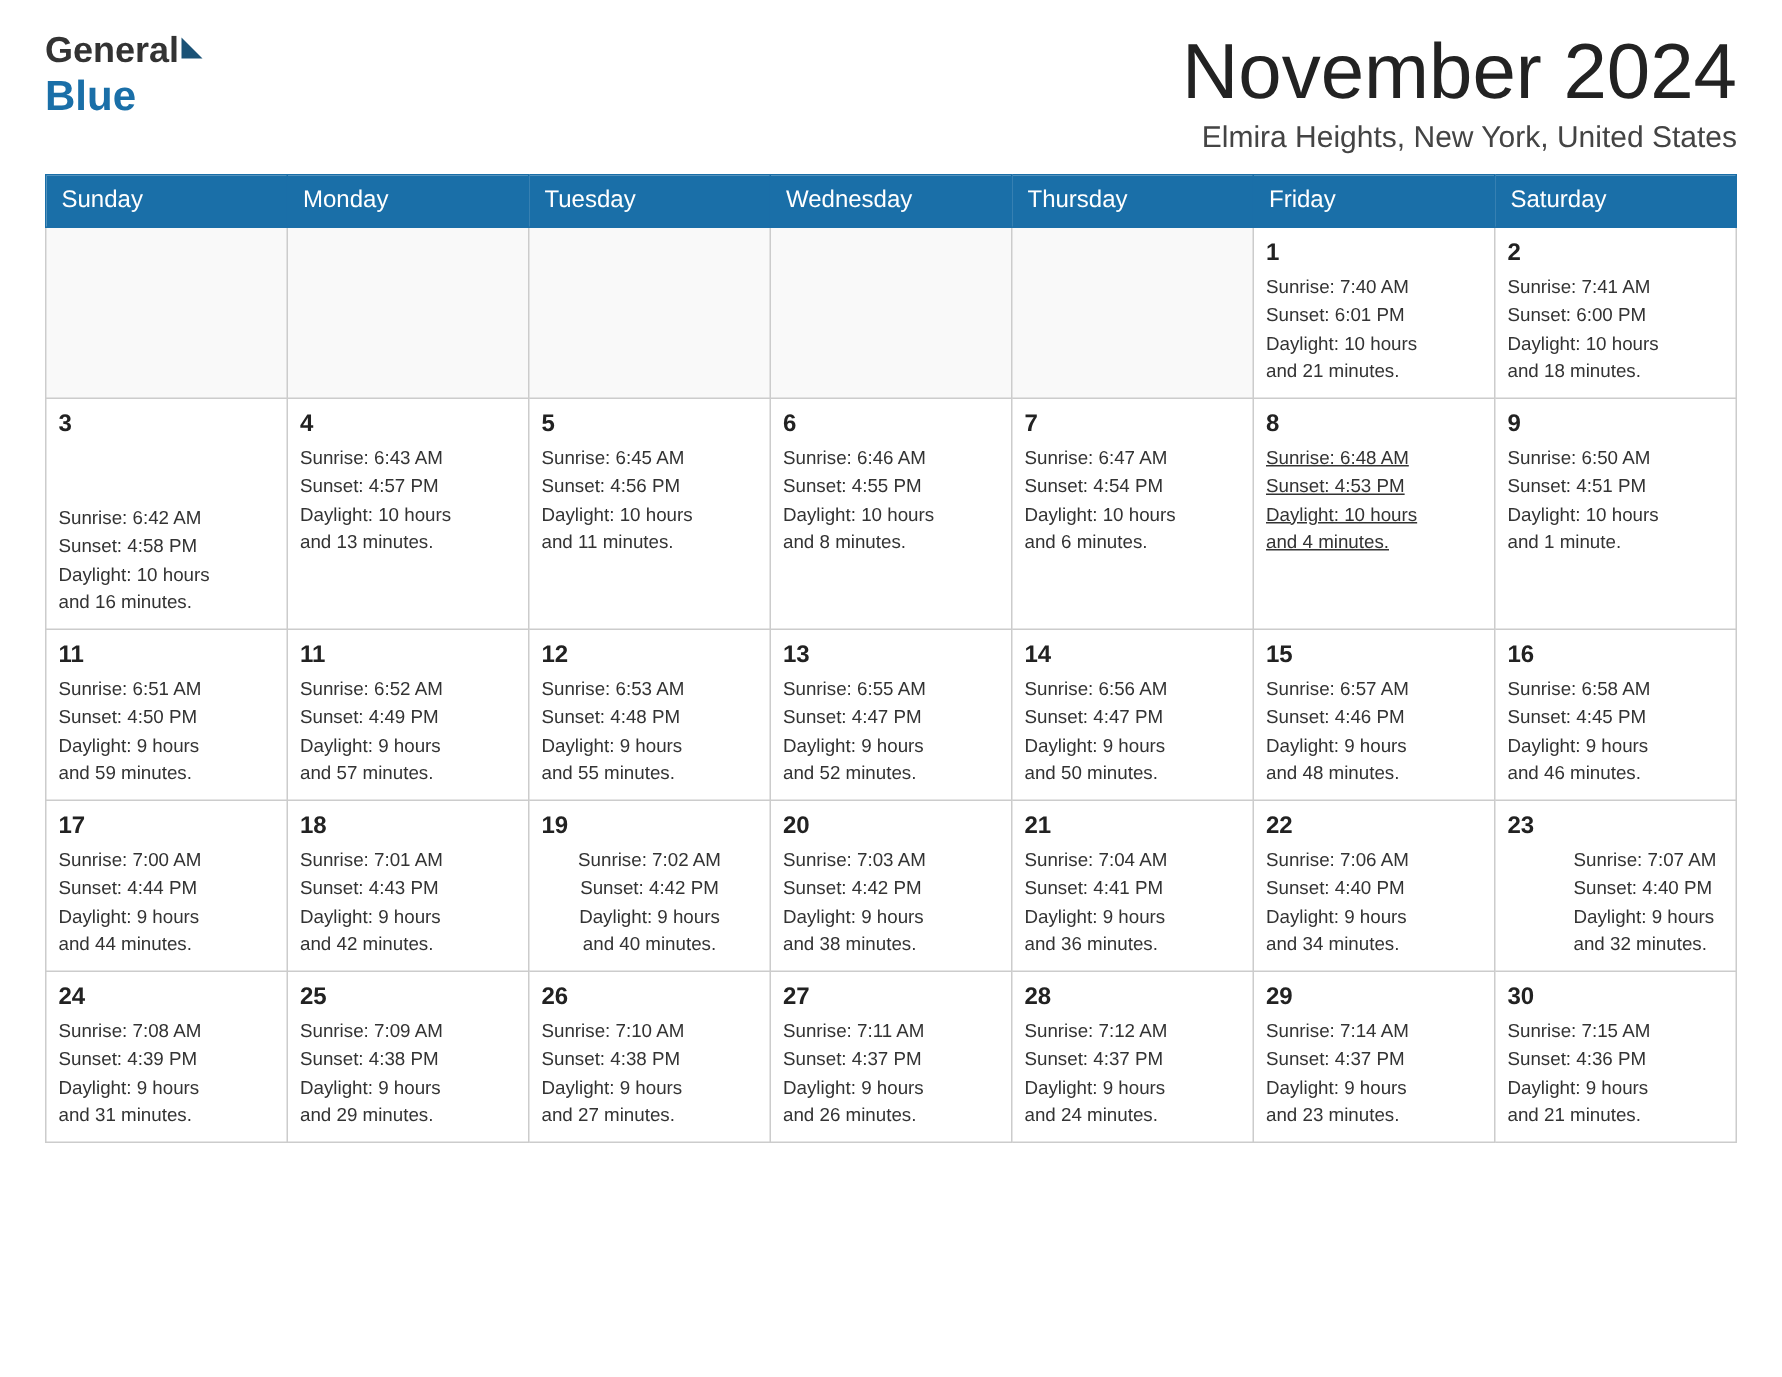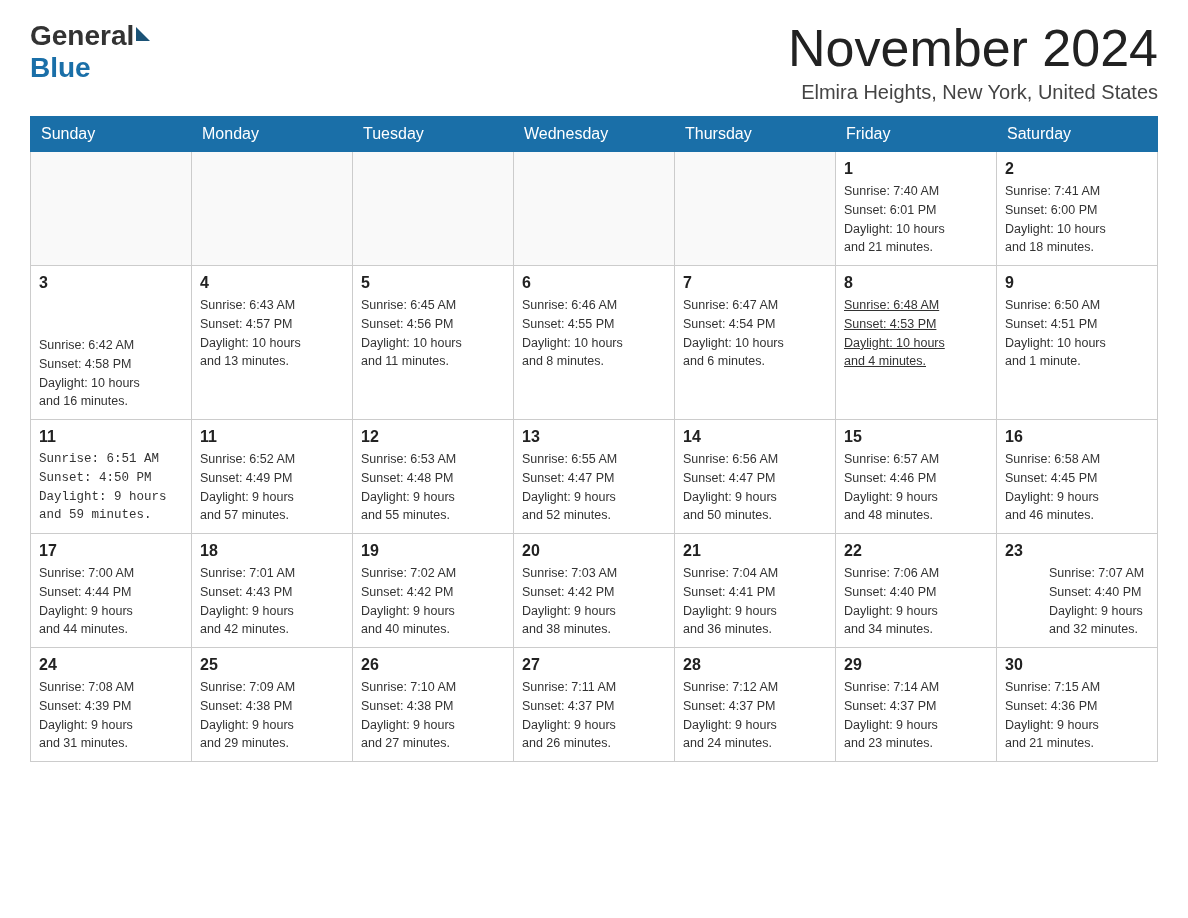--- a/index.html
+++ b/index.html
@@ -15,21 +15,21 @@
       justify-content: space-between;
       align-items: flex-start;
       margin-bottom: 10px;
     }
     .logo {
       display: flex;
       flex-direction: column;
       align-items: flex-start;
     }
     .logo-text {
-      font-size: 28px;
+      font-size: 24px;
       font-weight: bold;
       color: #333;
       display: flex;
       align-items: center;
     }
     .logo-general { color: #333; }
     .logo-arrow {
       width: 0;
       height: 0;
       border-left: 14px solid #1a5276;
@@ -190,21 +190,21 @@
           <div class="day-num">9</div>
           <div class="day-info" style="white-space: pre-line;">Sunrise: 6:50 AM
 Sunset: 4:51 PM
 Daylight: 10 hours
 and 1 minute.</div>
         </td>
       </tr>
       <tr class="week-row">
         <td>
           <div class="day-num">11</div>
-          <div class="day-info" style="white-space: pre-line; font-family: Liberation Mono, monospace;">Sunrise: 6:51 AM
+          <div class="day-info" style="white-space: pre-line;">Sunrise: 6:51 AM
 Sunset: 4:50 PM
 Daylight: 9 hours
 and 59 minutes.</div>
         </td>
         <td>
           <div class="day-num">11</div>
           <div class="day-info" style="white-space: pre-line;">Sunrise: 6:52 AM
 Sunset: 4:49 PM
 Daylight: 9 hours
 and 57 minutes.</div>
@@ -255,21 +255,21 @@
         </td>
         <td>
           <div class="day-num">18</div>
           <div class="day-info" style="white-space: pre-line;">Sunrise: 7:01 AM
 Sunset: 4:43 PM
 Daylight: 9 hours
 and 42 minutes.</div>
         </td>
         <td>
           <div class="day-num">19</div>
-          <div class="day-info" style="white-space: pre-line;">Sunrise: 7:02 AM
+          <div class="day-info" style="white-space: pre-line; text-align: center;">Sunrise: 7:02 AM
 Sunset: 4:42 PM
 Daylight: 9 hours
 and 40 minutes.</div>
         </td>
         <td>
           <div class="day-num">20</div>
           <div class="day-info" style="white-space: pre-line;">Sunrise: 7:03 AM
 Sunset: 4:42 PM
 Daylight: 9 hours
 and 38 minutes.</div>

